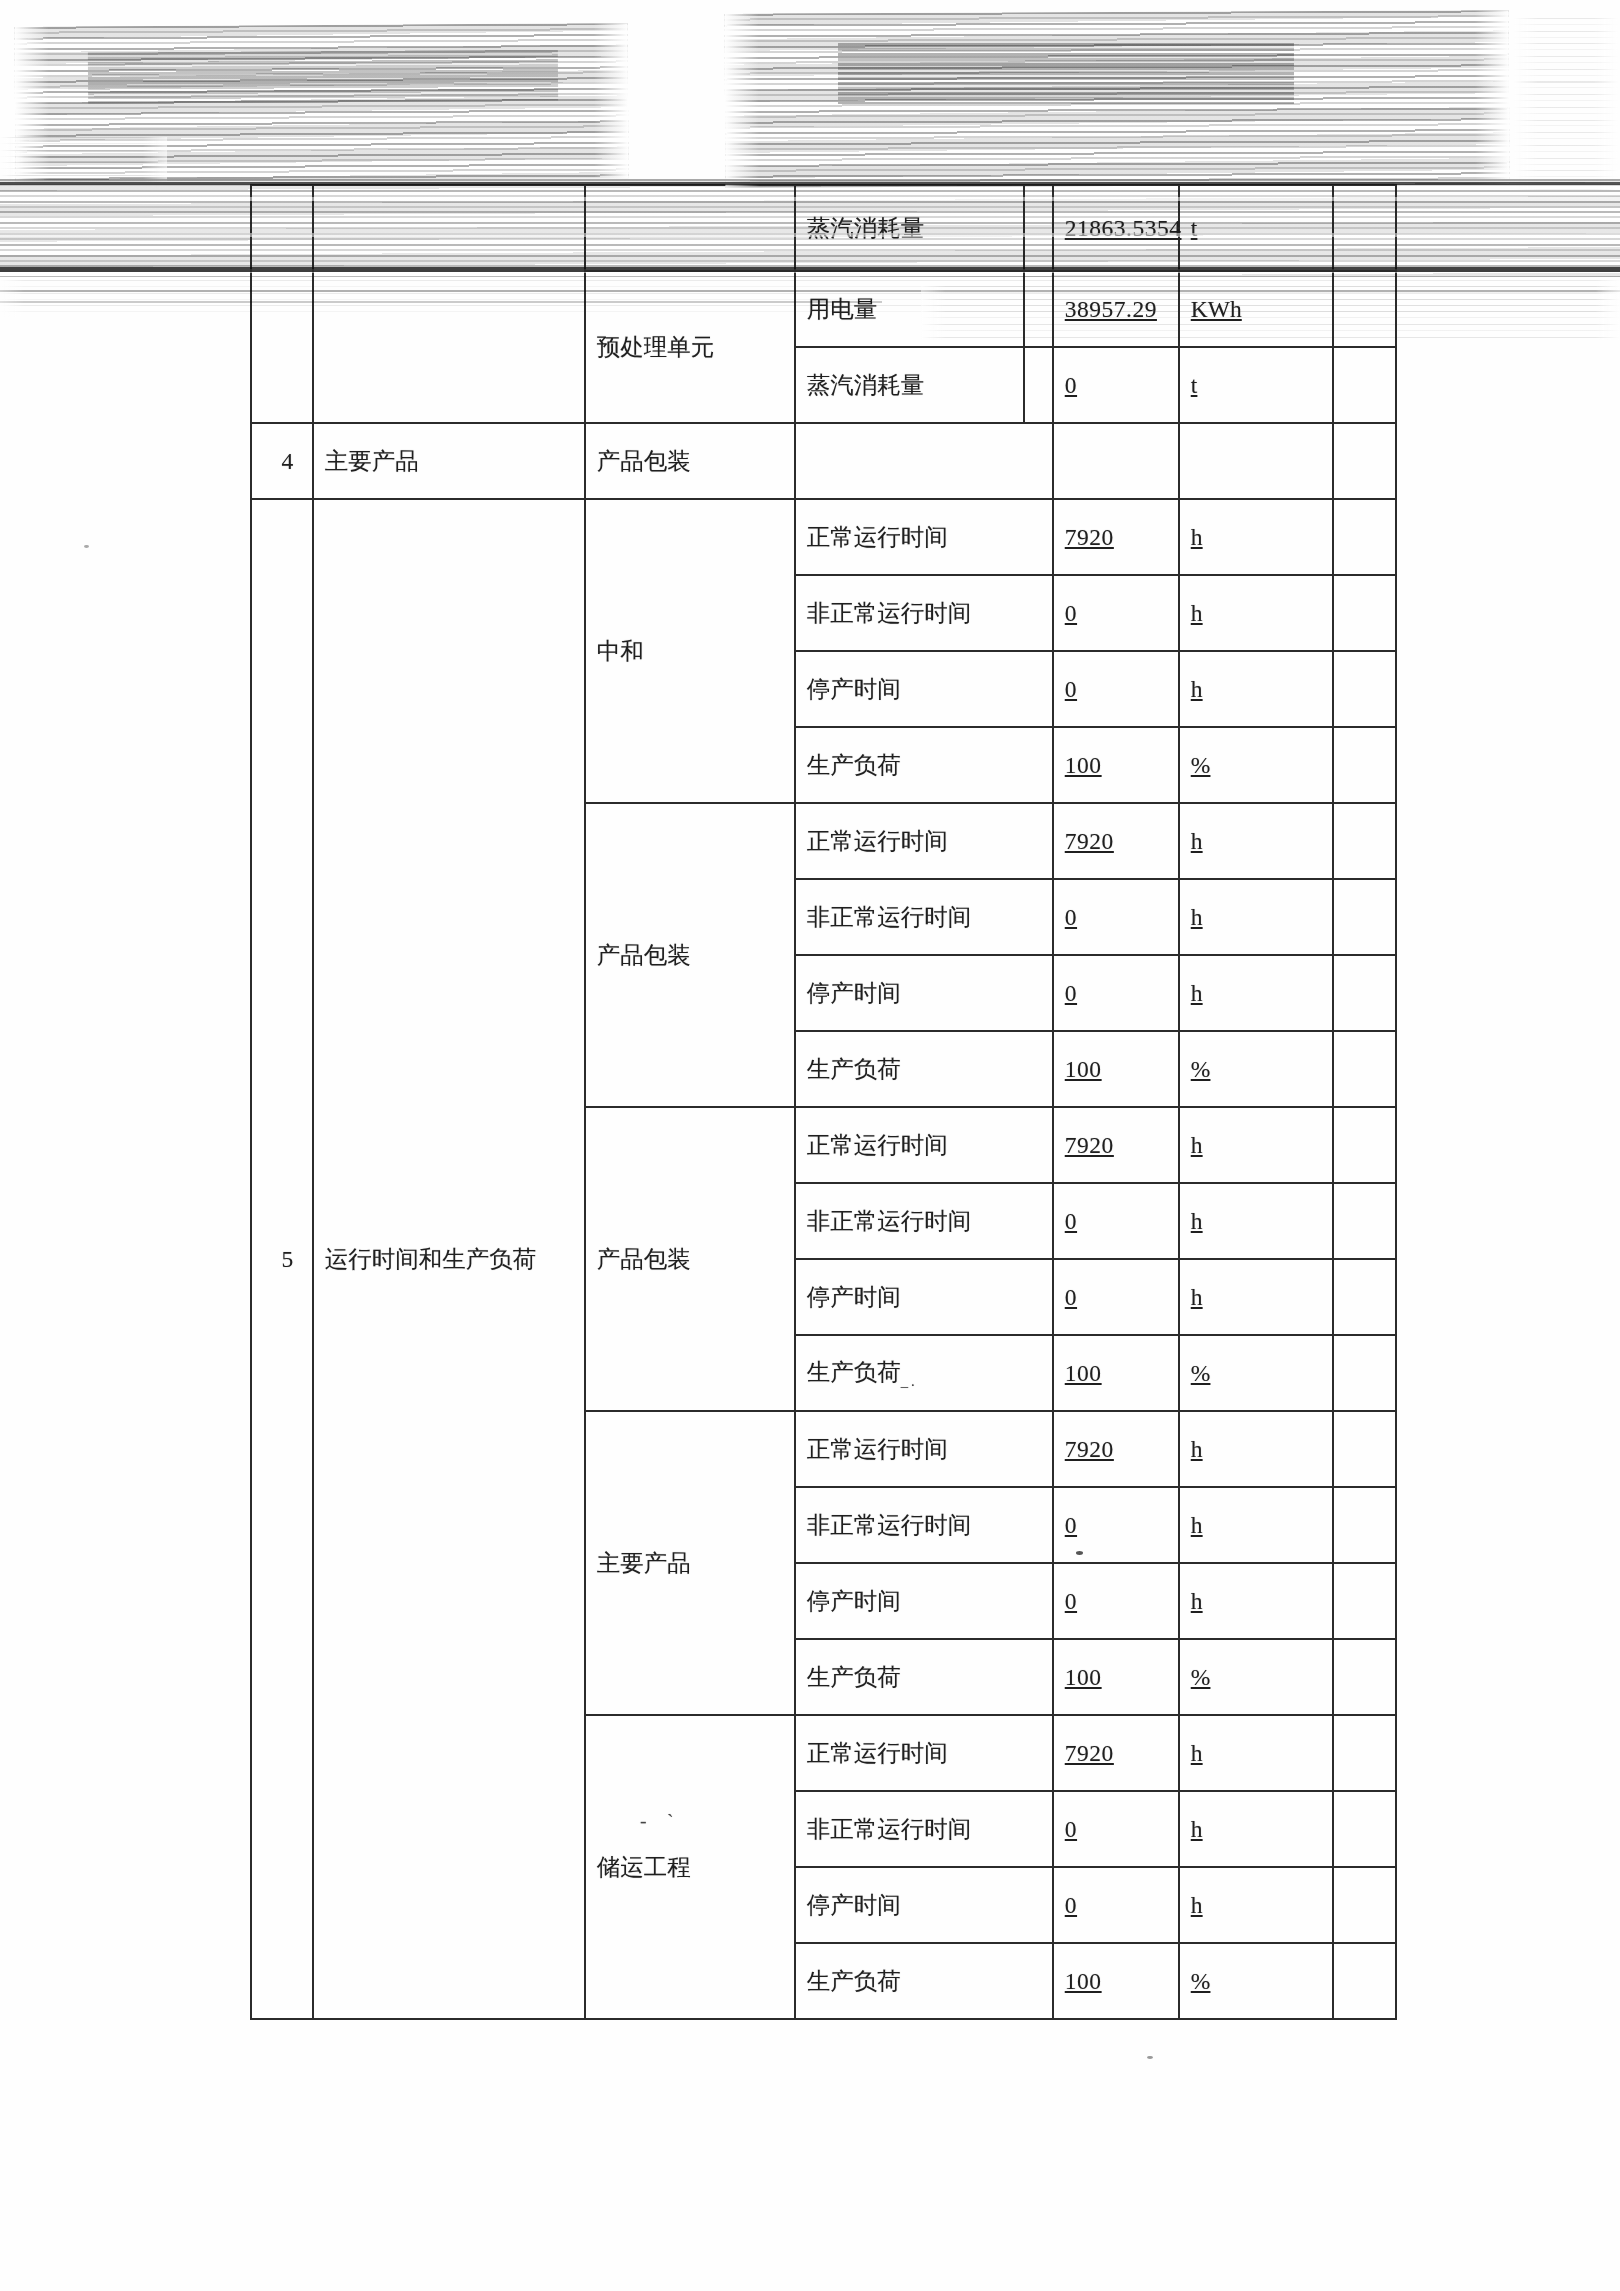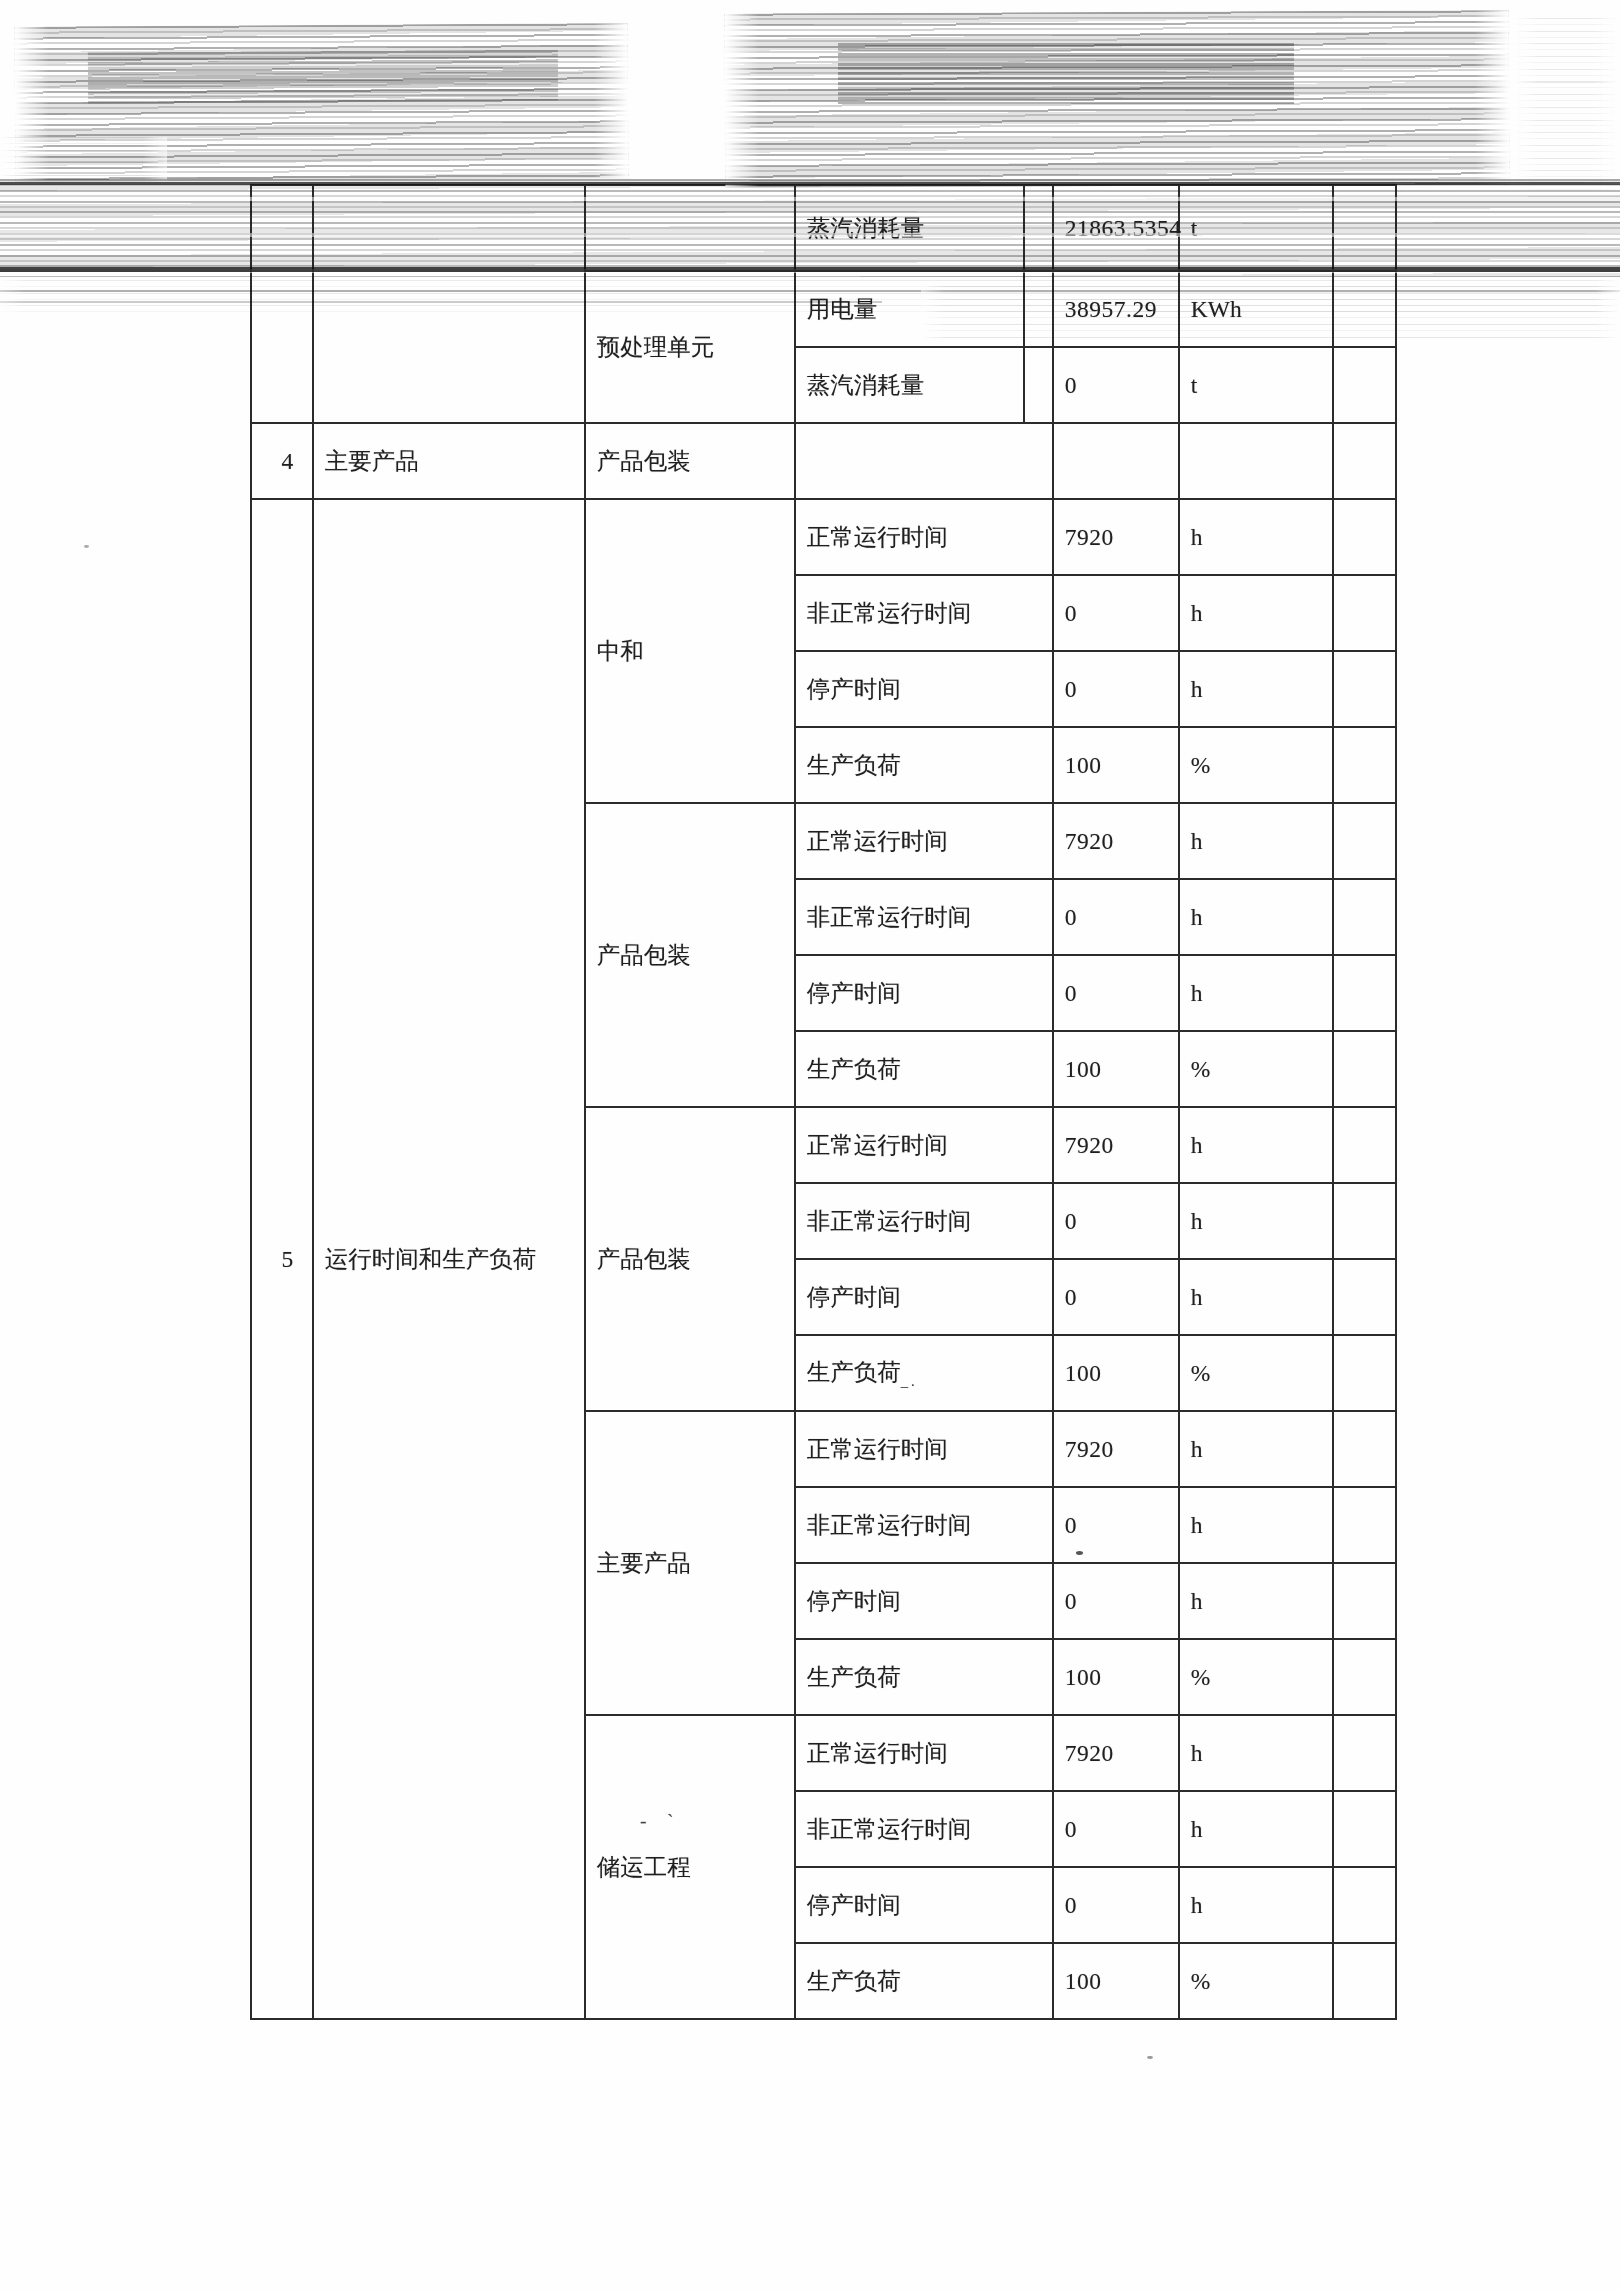--- a/index.html
+++ b/index.html
@@ -26,22 +26,22 @@
     padding:0 0 0 10.8px;
     text-shadow:0 0 1px rgba(30,30,30,.35);
   }
   tr.row{height:76px;}
   tr.row-top{height:86px;}
   .c-no{text-align:center;padding:0;font-size:21.6px;}
   .c-cat{padding-left:13.7px;border-radius:8px;}
   .c-unitname{padding-left:12.7px;border-radius:8px;}
   .c-param{padding-left:10.8px;margin-top:8px;}
   .c-narrow{padding:0;}
-  .c-value{padding-left:12.7px;font-size:21.6px;letter-spacing:0.5px;}
-  .c-unit{padding-left:12.7px;font-size:21.6px;}
+  .c-value{padding-left:12.7px;font-size:21.6px;letter-spacing:0.5px;text-decoration:underline;}
+  .c-unit{padding-left:12.7px;font-size:21.6px;text-decoration:underline;}
   .c-extra{padding:0;}
   .rel{position:relative;}
   .unit-marks{
     position:absolute;left:54px;top:calc(50% - 57px);
     font-size:19.6px;color:#454545;letter-spacing:7.8px;
   }
   .suffix-artifact{
     font-size:14.7px;color:#3a3a3a;letter-spacing:2.9px;
     vertical-align:-5.9px;
   }

